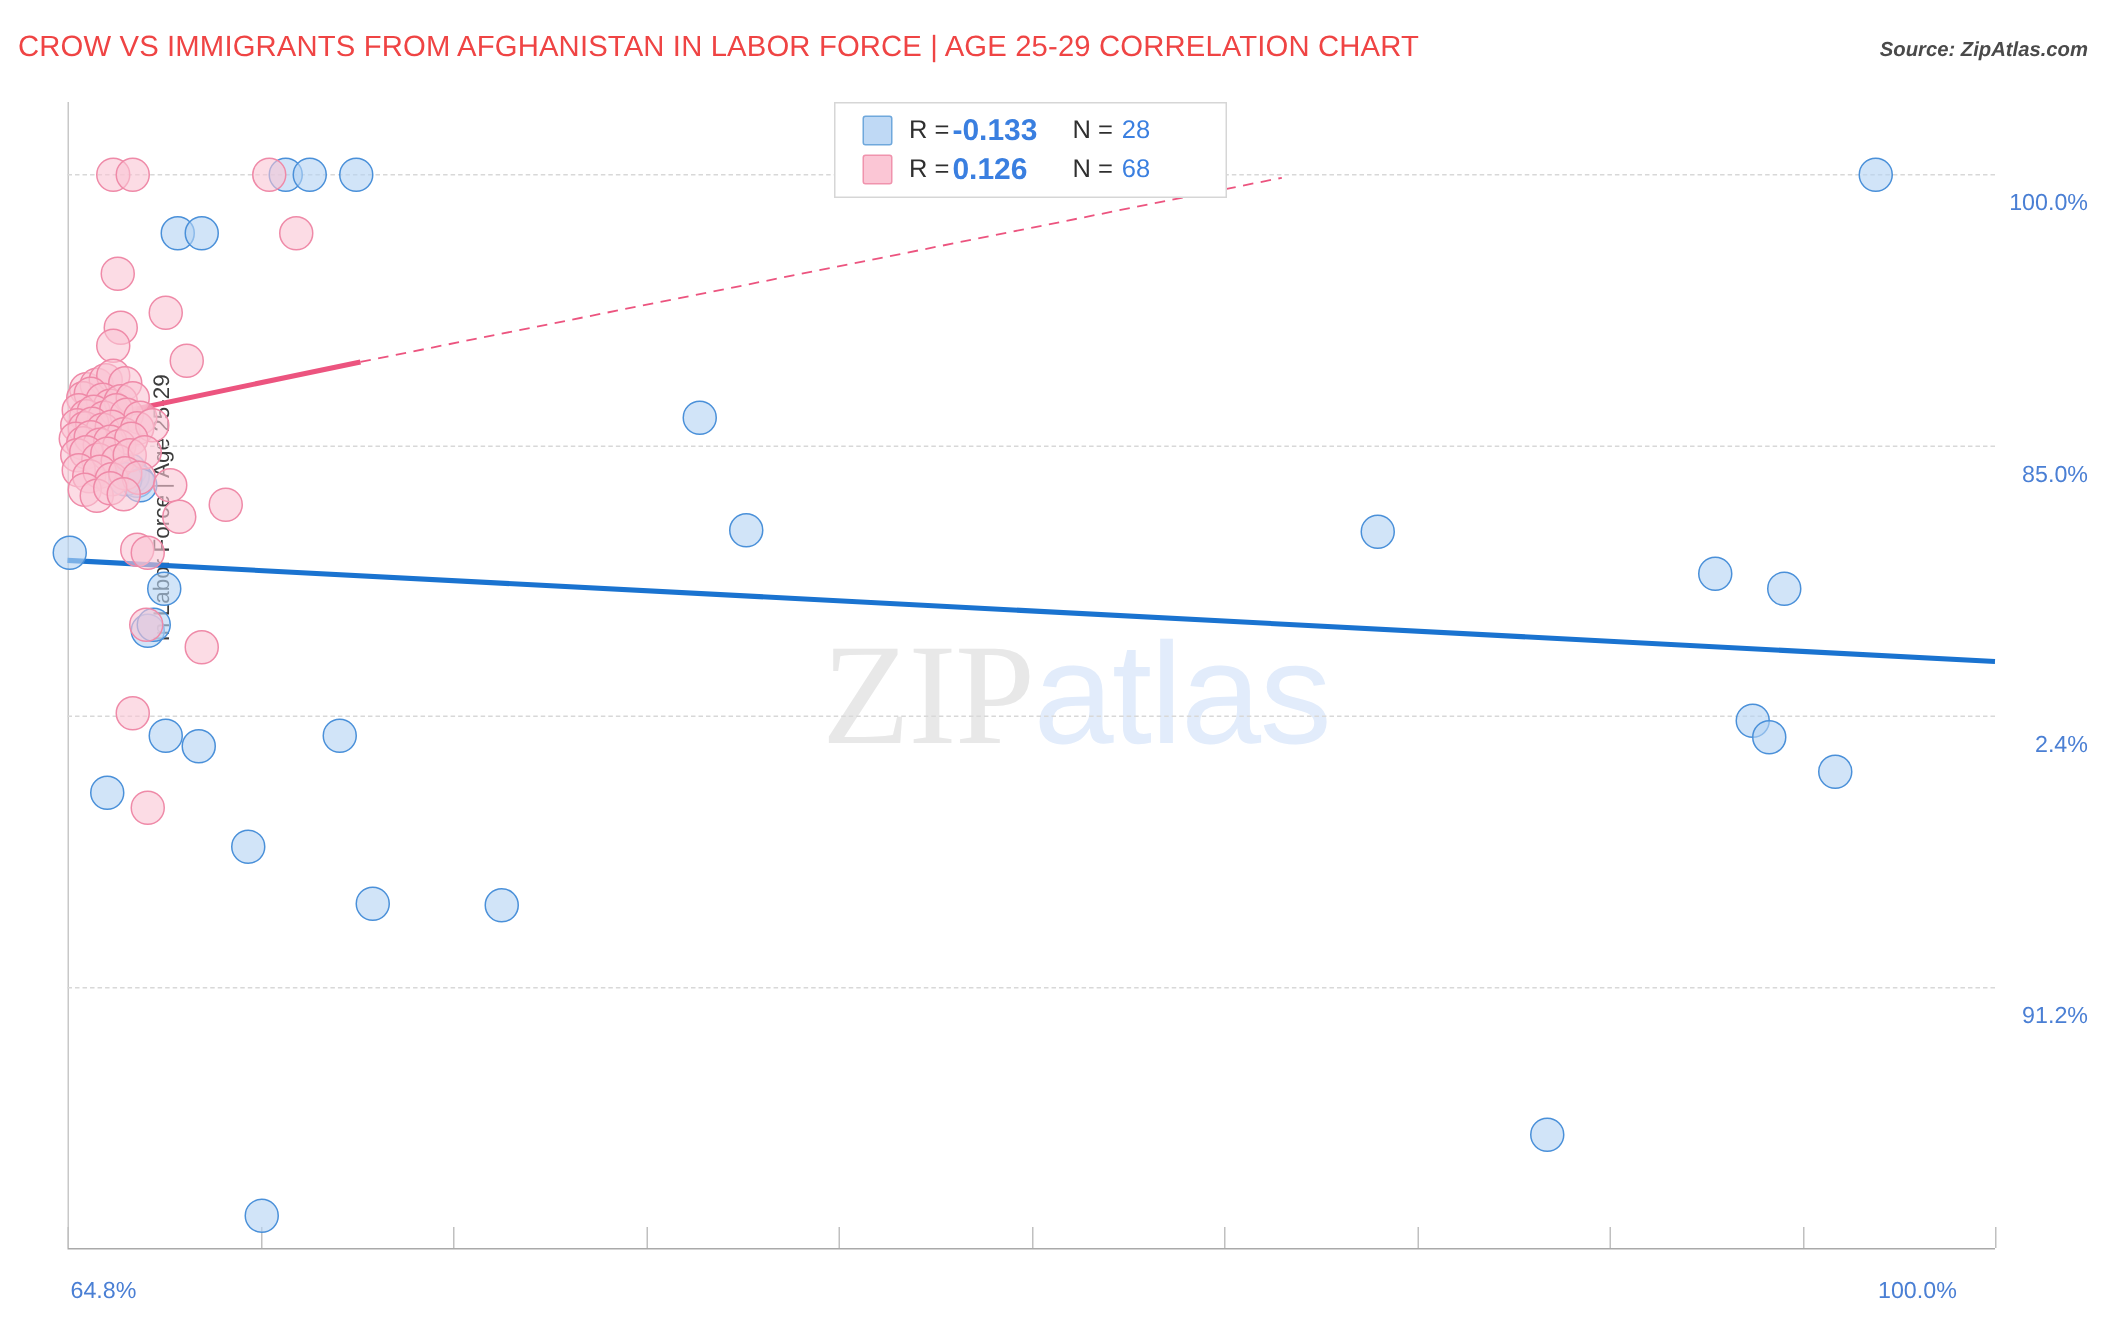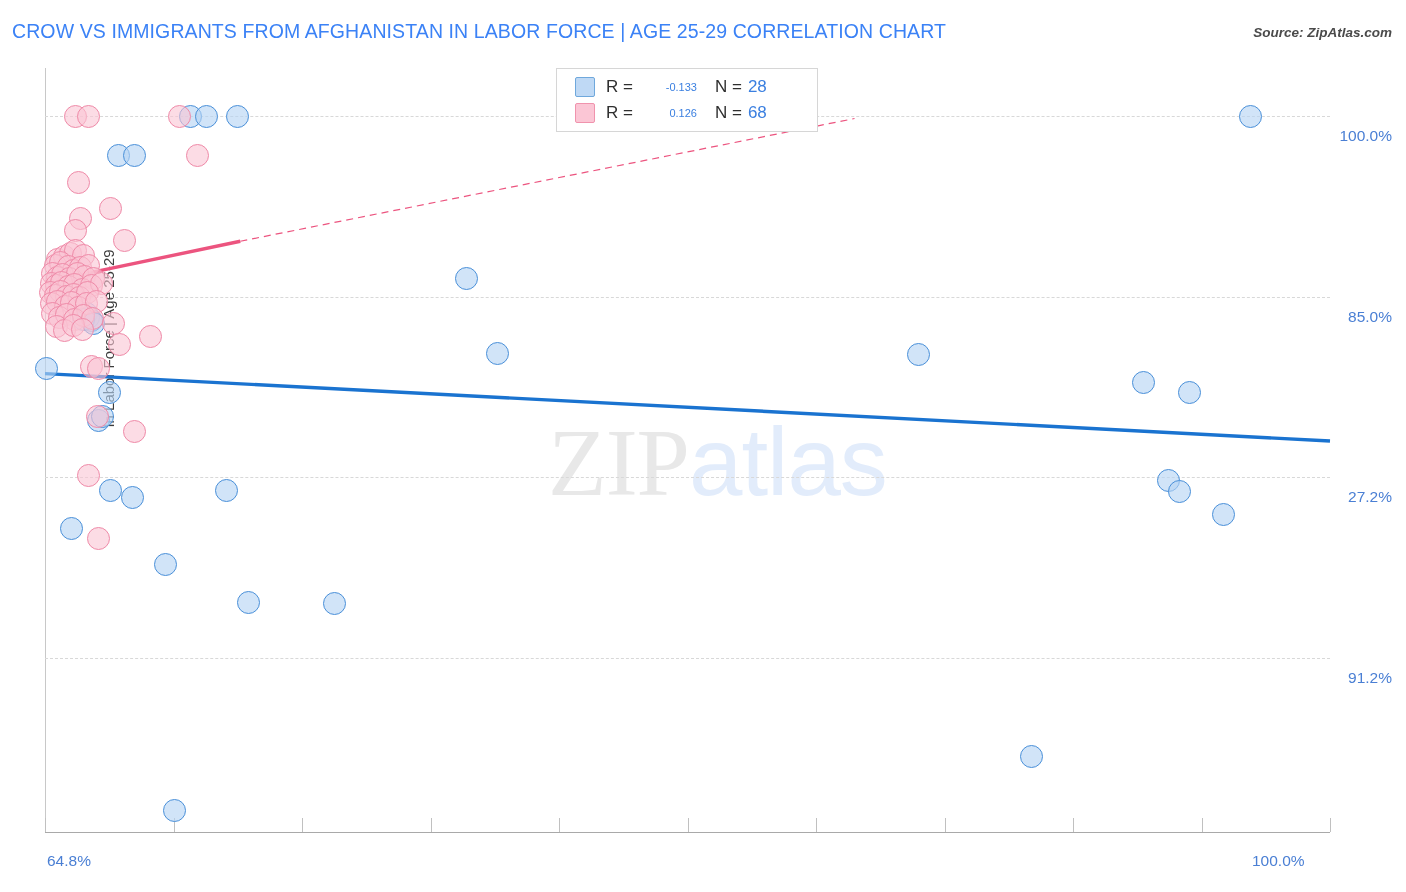--- a/index.html
+++ b/index.html
@@ -20,21 +20,21 @@
     width: 1406px;
     height: 892px;
   }
   
   .chart-title {
     position: absolute;
     left: 12px;
     top: 20px;
     font-size: 19.5px;
     letter-spacing: 0.1px;
-    color: #3b82f6;
+    color: #ef4444;
     white-space: nowrap;
     font-weight: 400;
   }
   .source-note {
     position: absolute;
     right: 14px;
     top: 25px;
     font-size: 13.5px;
     font-style: italic;
     color: #4a4a4a;
@@ -175,26 +175,27 @@
     box-sizing: border-box;
     margin-right: 11px;
   }
   .swatch-blue { background: #bfd9f5; border: 1px solid #6fa8dc; }
   .swatch-pink { background: #fbc6d5; border: 1px solid #f093ad; }
   .stats-label {
     font-size: 17px;
     color: #2f2f2f;
   }
   .stats-val {
-    font-size: 11px;
+    font-size: 20px;
     color: #3a7fe0;
     display: inline-block;
-    text-align: right;
+    text-align: left;
     width: 62px;
     margin-left: 2px;
+    font-weight: bold;
   }
   .stats-n-label {
     font-size: 17px;
     color: #2f2f2f;
     margin-left: 18px;
   }
   .stats-n-val {
     font-size: 17px;
     color: #3a7fe0;
     margin-left: 6px;
@@ -272,21 +273,21 @@
       <span class="stats-label">R =</span>
       <span class="stats-val">0.126</span>
       <span class="stats-n-label">N =</span>
       <span class="stats-n-val">68</span>
     </div>
   </div>
 
 
 <div class="ytick-label" style="top: 127.126px;">100.0%</div>
     <div class="ytick-label" style="top: 307.598px;">85.0%</div>
-    <div class="ytick-label" style="top: 488.071px;">27.2%</div>
+    <div class="ytick-label" style="top: 488.071px;">2.4%</div>
     <div class="ytick-label" style="top: 668.543px;">91.2%</div>
     <div class="xtick" style="left: 45px;"></div>
     <div class="xtick" style="left: 173.5px;"></div>
     <div class="xtick" style="left: 302px;"></div>
     <div class="xtick" style="left: 430.5px;"></div>
     <div class="xtick" style="left: 559px;"></div>
     <div class="xtick" style="left: 687.5px;"></div>
     <div class="xtick" style="left: 816px;"></div>
     <div class="xtick" style="left: 944.5px;"></div>
     <div class="xtick" style="left: 1073px;"></div>

